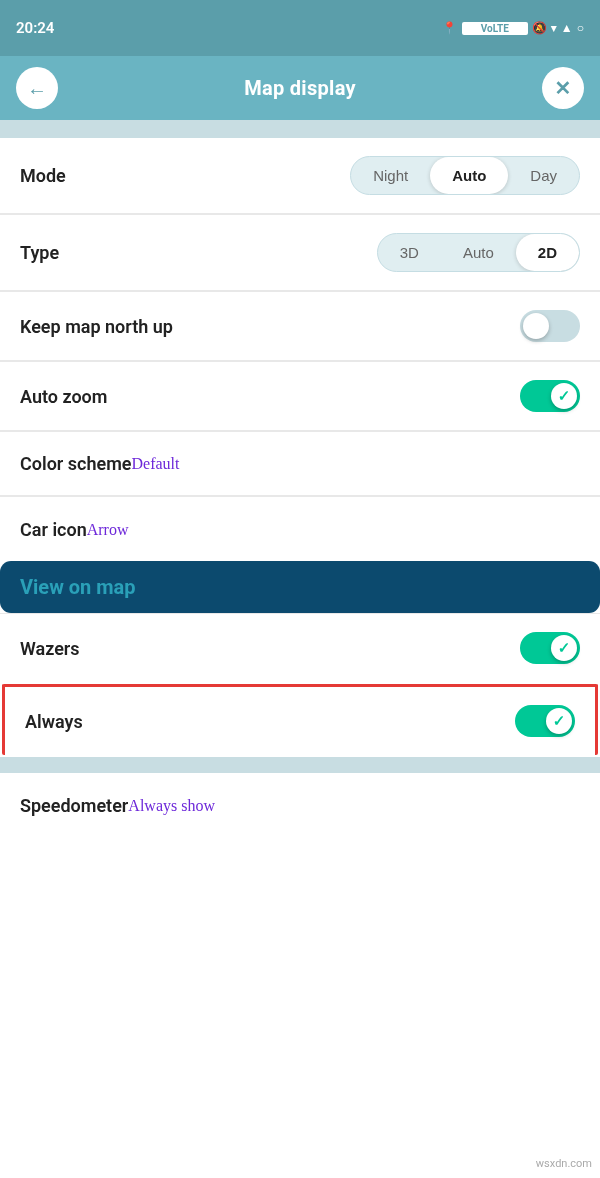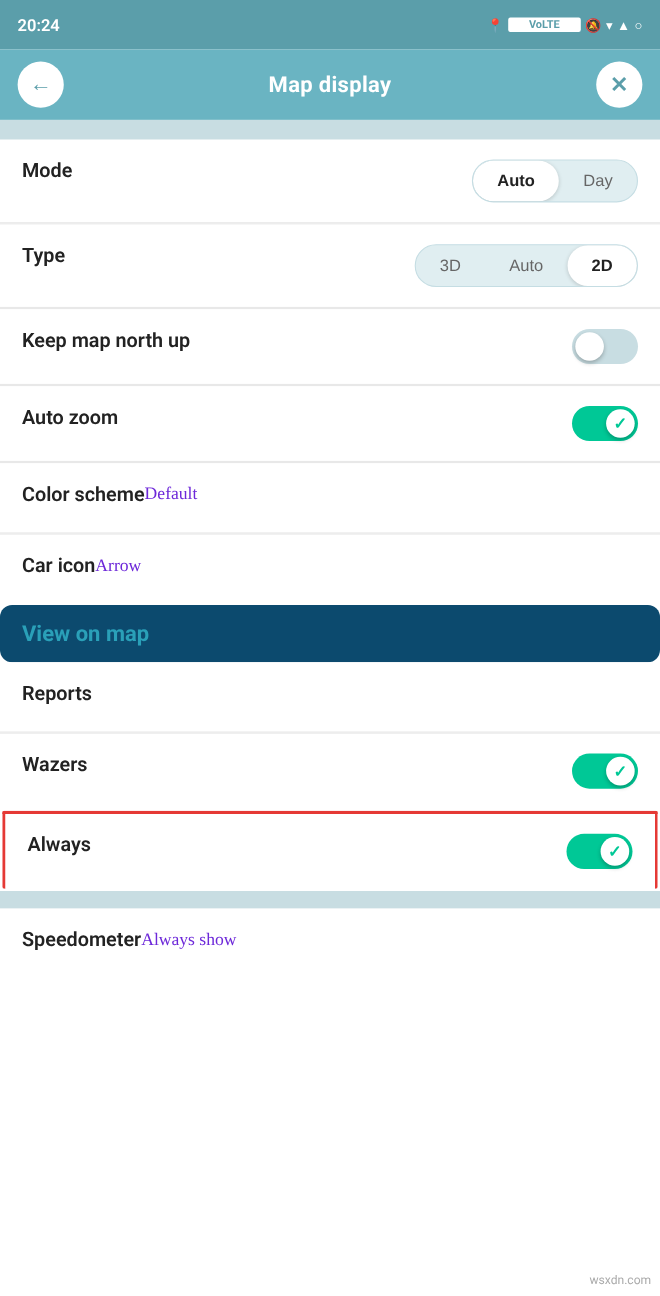--- a/index.html
+++ b/index.html
@@ -8,21 +8,21 @@
       width: 600px;
       min-height: 1178px;
       font-family: 'Roboto', Arial, sans-serif;
       background: #fff;
       overflow-x: hidden;
     }
 
     
     .status-bar {
       background: #5b9eaa;
-      height: 45px;
+      height: 56px;
       display: flex;
       align-items: center;
       justify-content: space-between;
       padding: 0 16px;
       color: white;
       font-size: 15px;
       font-weight: 500;
     }
     .status-bar-time { font-weight: 600; }
     .status-bar-icons { display: flex; align-items: center; gap: 4px; font-size: 12px; }
@@ -62,21 +62,21 @@
       height: 18px;
       background: #c8dde2;
     }
 
     
     .settings-group {
       background: #fff;
     }
     .setting-row {
       display: flex;
-      align-items: flex-start;
+      align-items: center;
       justify-content: space-between;
       padding: 18px 20px;
       border-bottom: 1px solid #e8e8e8;
       min-height: 64px;
     }
     .setting-row:last-child {
       border-bottom: none;
     }
     .setting-label {
       font-size: 18px;
@@ -216,20 +216,21 @@
   </button>
 </div>
 
 <div class="section-divider"></div>
 
 <div class="settings-group">
 
   <div class="setting-row">
     <span class="setting-label">Mode</span>
     <div class="segmented">
+      <button class="seg-btn">Night</button>
       <button class="seg-btn active">Auto</button>
       <button class="seg-btn">Day</button>
     </div>
   </div>
 
   <div style="height:1px;background:#e8e8e8;"></div>
 
   <div class="setting-row">
     <span class="setting-label">Type</span>
     <div class="segmented">
@@ -280,23 +281,20 @@
   </div>
 
 </div>
 
 <div class="section-header">
   <span class="section-header-title">View on map</span>
 </div>
 
 <div class="settings-group">
 
-  <div class="setting-row" style="cursor:pointer;">
-    <span class="setting-label">Reports</span>
-  </div>
 
   <div style="height:1px;background:#e8e8e8;"></div>
 
   <div class="setting-row">
     <span class="setting-label">Wazers</span>
     <div class="toggle">
       <div class="toggle-track on"></div>
       <div class="toggle-knob on">
         <span class="toggle-check">✓</span>
       </div>

